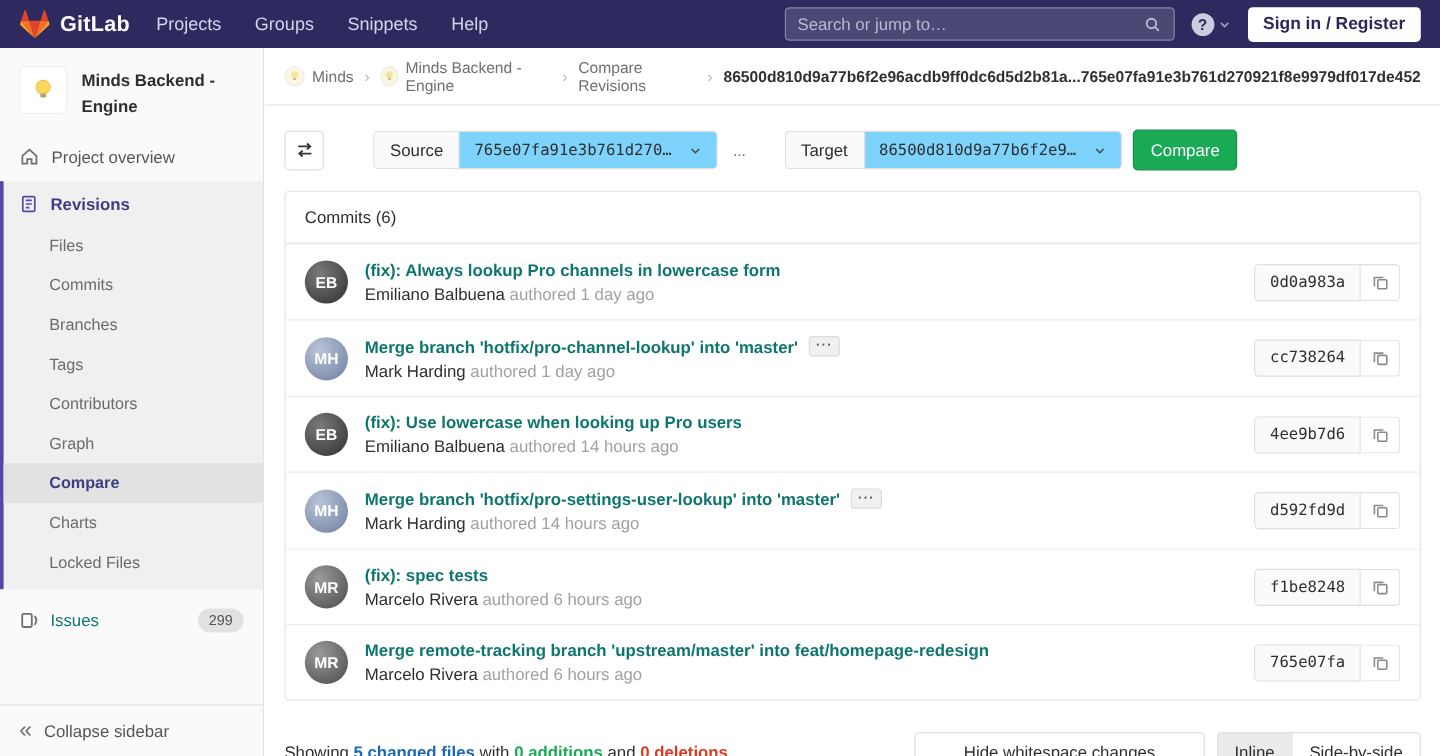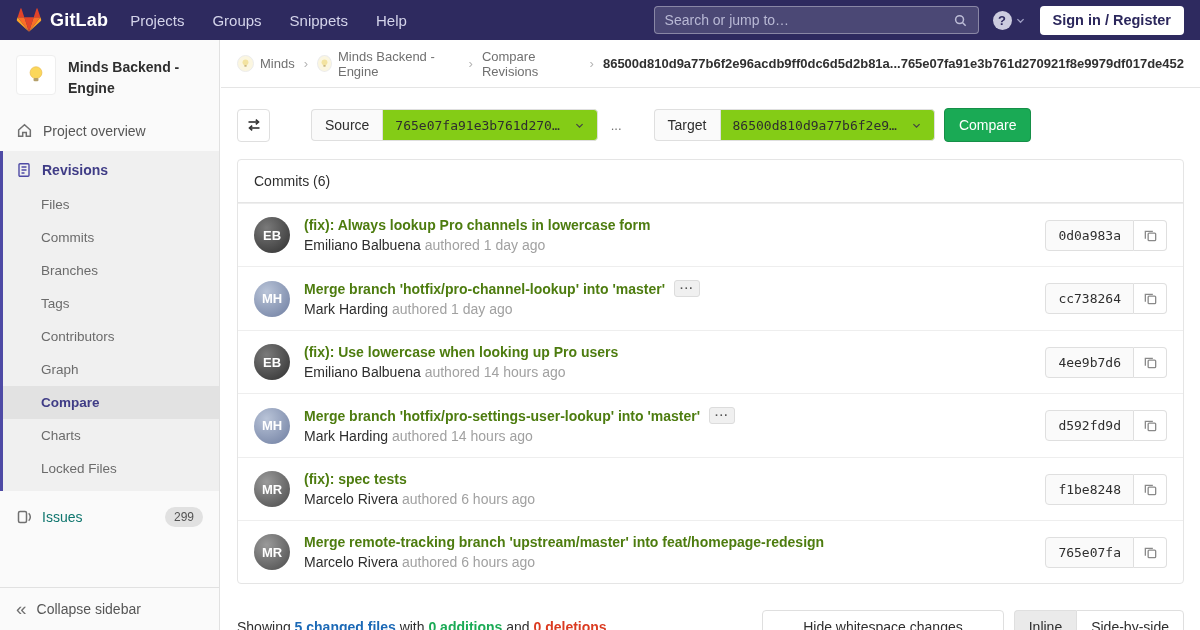--- a/index.html
+++ b/index.html
@@ -59,40 +59,40 @@
   .crumb-sep { color: #b5b5b5; font-size: 13px; }
   .crumb-current { color: #303030; font-weight: 700; font-size: 13px; }
 
   
   .compare-form { display: flex; align-items: center; padding: 20px 16px 13px; }
   .swap-btn { width: 33px; height: 33px; background: #fff; border: 1px solid #dfdfdf; border-radius: 4px;
     display: flex; align-items: center; justify-content: center; cursor: pointer; margin-right: 22px; }
   .input-group { display: flex; align-items: stretch; margin-left: 19px; }
   .ig-label { background: #fafafa; border: 1px solid #dfdfdf; border-right: none;
     border-radius: 4px 0 0 4px; padding: 7px 13px; font-size: 14px; color: #2e2e2e; }
-  .ig-select { background: #84cc16; border: 1px solid #dfdfdf; border-radius: 0 4px 4px 0;
+  .ig-select { background: #7dd3fc; border: 1px solid #dfdfdf; border-radius: 0 4px 4px 0;
     padding: 7px 12px; display: flex; align-items: center; gap: 14px; cursor: pointer; min-width: 210px; }
   .ig-select .val { font-family: "DejaVu Sans Mono", monospace; font-size: 13px; color: #2e2e2e; }
   .dots-sep { color: #707070; margin: 0 13px; font-size: 13px; }
   .compare-btn { background: #1aaa55; border: 1px solid #168f48; color: #fff; font-size: 14px;
     border-radius: 4px; padding: 8px 14px; margin-left: 9px; cursor: pointer; font-family: "Liberation Sans", sans-serif; }
 
   
   .commits-panel { margin: 4px 16px 0; border: 1px solid #e5e5e5; border-radius: 4px; }
   .panel-header { padding: 13px 16px; border-bottom: 1px solid #e5e5e5; font-size: 14px; color: #2e2e2e; }
   .commit-row { display: flex; align-items: center; padding: 13px 16px; border-top: 1px solid #eee; min-height: 63px; }
   .commit-row:first-of-type { border-top: none; }
   .c-avatar { width: 36px; height: 36px; border-radius: 50%; color: #fff; font-size: 13px; font-weight: 700;
     display: flex; align-items: center; justify-content: center; margin-right: 14px; flex: 0 0 auto; }
   .av-dark  { background: radial-gradient(circle at 35% 30%, #7a7a7a, #2f2f2f); }
   .av-light { background: radial-gradient(circle at 35% 30%, #b9c4d8, #6e7da0); }
   .av-mid   { background: radial-gradient(circle at 35% 30%, #9a9a9a, #4a4a4a); }
   .c-body { flex: 1; min-width: 0; }
   .c-title-line { display: flex; align-items: center; gap: 9px; }
-  .c-title { font-size: 14px; font-weight: 700; color: #4d7c0f; cursor: pointer; }
+  .c-title { font-size: 14px; font-weight: 700; color: #0f766e; cursor: pointer; }
   .ellipsis-btn { background: #f0f0f0; border: 1px solid #dcdcdc; border-radius: 3px; color: #555;
     font-size: 11px; font-weight: 700; line-height: 9px; padding: 3px 5px; cursor: pointer; letter-spacing: 1px; }
   .c-meta { margin-top: 4px; font-size: 14px; color: #a1a1a1; }
   .c-author { color: #2e2e2e; cursor: pointer; }
   .sha-group { display: flex; align-items: stretch; margin-left: 14px; }
   .sha-box { background: #fafafa; border: 1px solid #dfdfdf; border-radius: 4px 0 0 4px;
     padding: 7px 12px; font-family: "DejaVu Sans Mono", monospace; font-size: 13px; color: #2e2e2e; }
   .copy-btn { background: #fff; border: 1px solid #dfdfdf; border-left: none; border-radius: 0 4px 4px 0;
     width: 33px; display: flex; align-items: center; justify-content: center; cursor: pointer; }
 

